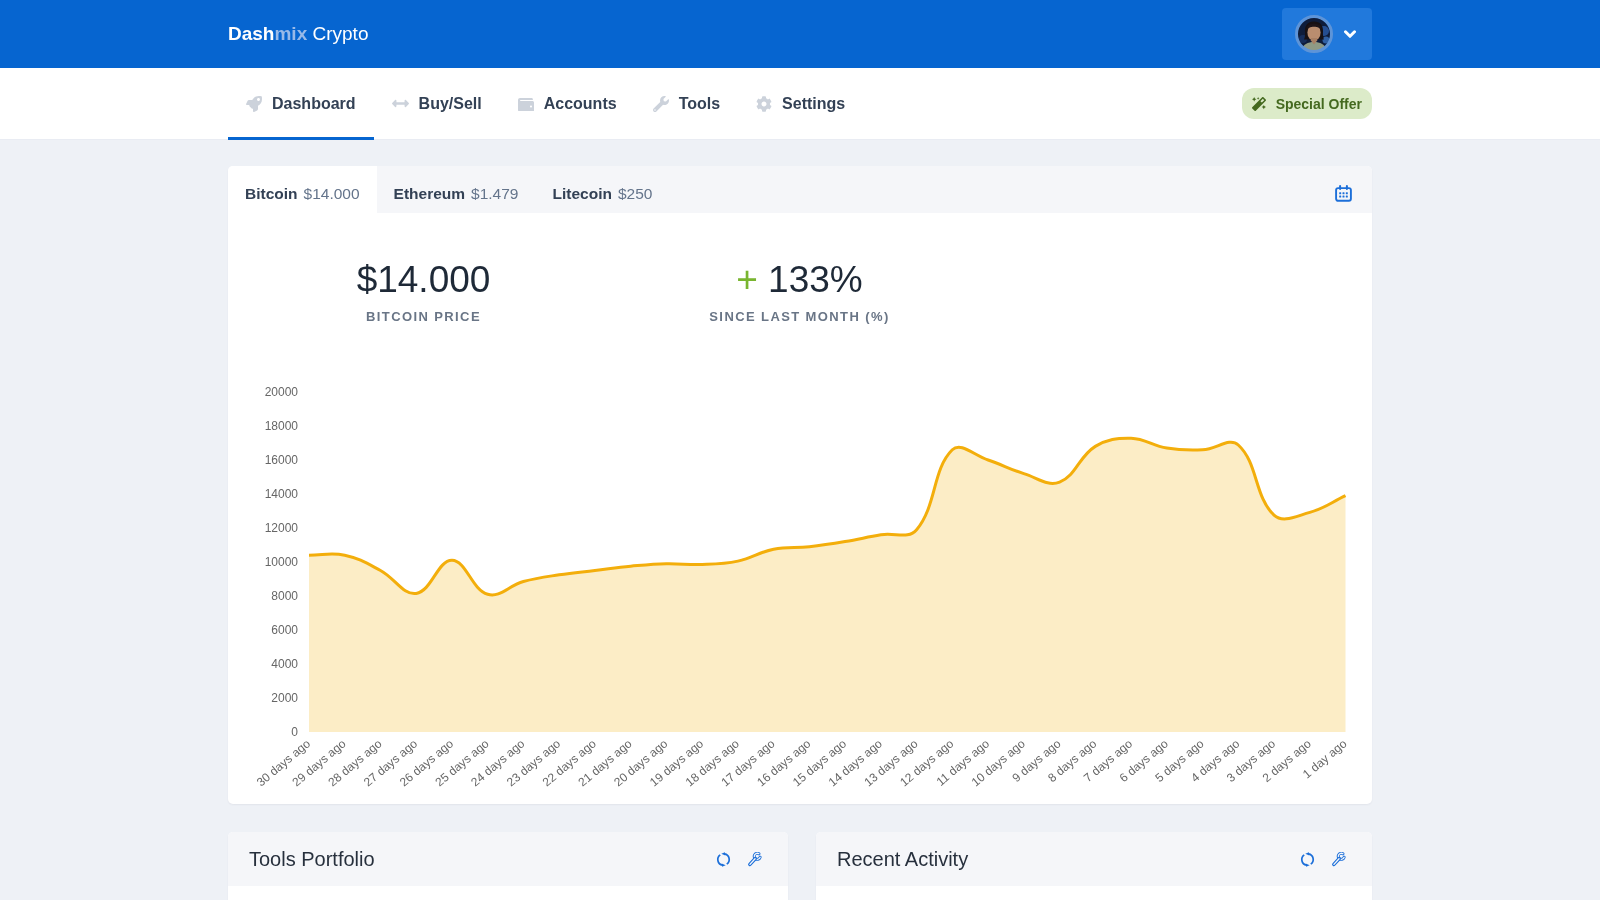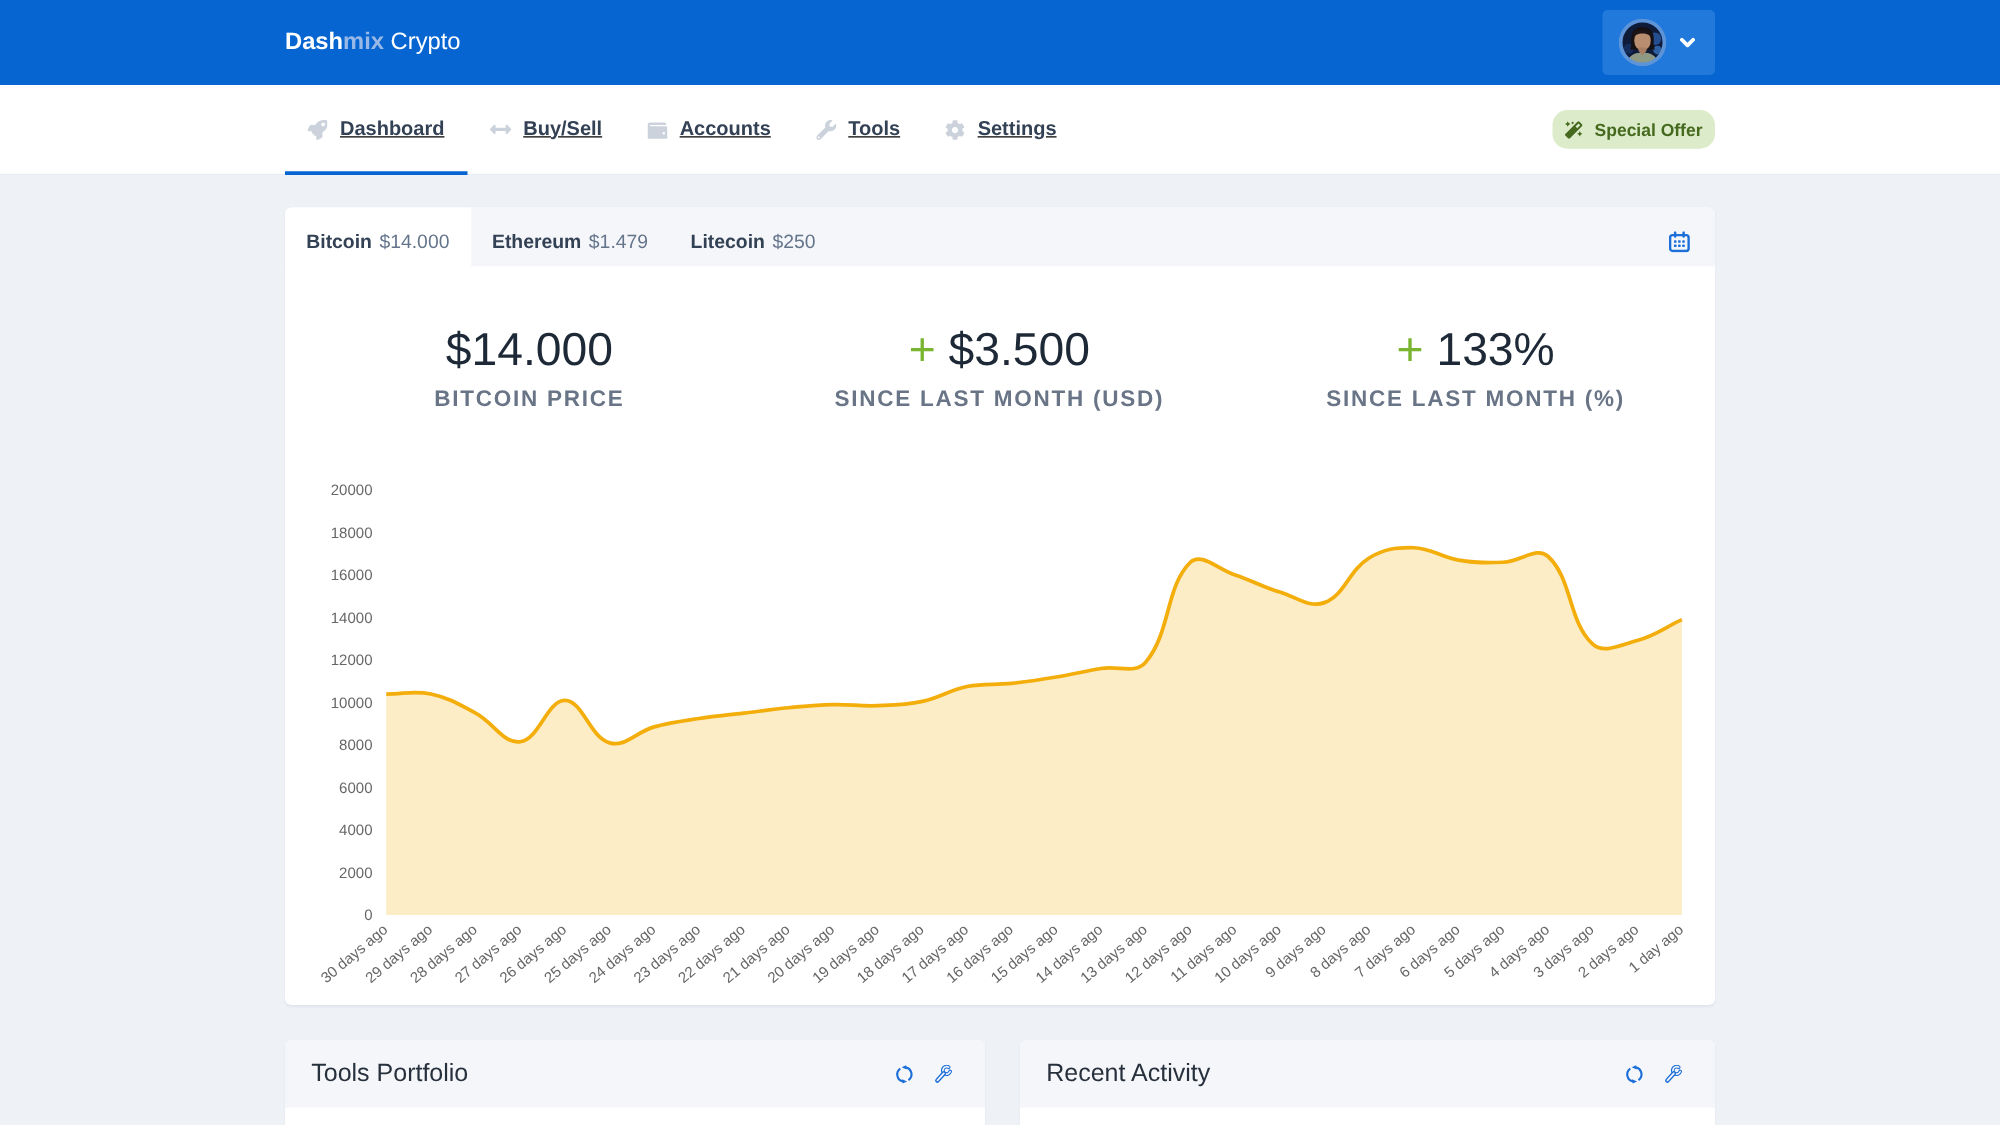--- a/index.html
+++ b/index.html
@@ -11,40 +11,40 @@
 .hdr { height:68px; background:#0665d0; }
 .hdr .container { height:79px; }
 .logo { position:absolute; left:0; top:0; line-height:68px; font-size:19px; font-weight:700; color:#fff; }
 .logo .mix { color:#98b9e8; }
 .logo .crypto { font-weight:400; }
 .userbtn { position:absolute; right:0; top:8px; width:90px; height:52px; background:#2179dc; border-radius:4px; }
 .userbtn svg { position:absolute; }
 
 
 .nav { height:72px; background:#fff; border-bottom:1px solid #e9ecf3; }
-.nav .container { height:72px; display:flex;text-decoration:underline; }
+.nav .container { height:72px; display:flex; }
 .navitem { position:relative; height:71px; display:flex; align-items:center; padding:0 18px; font-size:16px; font-weight:700; color:#334155; }
 .navitem svg { margin-right:10px; }
 .navitem.active:after { content:""; position:absolute; left:0; right:0; bottom:-1px; height:3px; background:#0665d0; }
 .offer { position:absolute; right:0; top:20px; height:31px; padding:0 10px; background:#dcebc9; border-radius:12px; display:flex; align-items:center; font-size:14px; font-weight:700; color:#44691f; }
 .offer svg { margin-right:10px; }
 
 
 .card { position:absolute; background:#fff; border-radius:5px; box-shadow:0 1px 2px rgba(30,40,60,.06); }
 #bigcard { left:0; top:26px; width:1144px; height:638px; }
 .tabs { height:47px; background:#f5f6f9; border-radius:5px 5px 0 0; display:flex; }
 .tab { height:47px; display:flex; align-items:center; padding:9px 17px 0; font-size:15.5px; font-weight:700; color:#334155; }
 .tab .val { font-weight:400; color:#64748b; margin-left:6px; }
 .tab.active { background:#fff; border-radius:5px 0 0 0; }
 .calic { position:absolute; }
 .stats { display:flex; height:153px; }
 .stat { width:381px; text-align:center; padding-top:46px; }
 .stat .v { font-size:37px; color:#1e2937; }
 .stat .v .plus { color:#79b530; }
-.stat .l { margin-top:8px; font-size:18px; font-weight:700; color:#697586; letter-spacing:1.4px; }
+.stat .l { margin-top:8px; font-size:13px; font-weight:700; color:#697586; letter-spacing:1.4px; }
 
 
 .bcard-h { height:54px; background:#f5f6f9; border-radius:5px 5px 0 0; position:relative; }
 .bcard-h .t { position:absolute; left:21px; top:0; line-height:54px; font-size:20px; color:#27303d; }
 .bcard-h svg { position:absolute; top:20px; }
 </style>
 </head>
 <body>
 <div class="hdr">
   <div class="container">
@@ -117,24 +117,20 @@
             <rect x="4.2" y="10.6" width="2" height="2" rx=".5"></rect>
             <rect x="7.5" y="10.6" width="2" height="2" rx=".5"></rect>
             <rect x="10.8" y="10.6" width="2" height="2" rx=".5"></rect>
           </g>
         </svg>
     </div>
     <div class="stats">
       <div class="stat" style="padding-left:10px;">
           <div class="v">$14.000</div>
           <div class="l">BITCOIN PRICE</div>
-        </div>
-      <div class="stat">
-          <div class="v"><span class="plus">+</span> $3.500</div>
-          <div class="l">SINCE LAST MONTH (USD)</div>
         </div>
       <div class="stat">
           <div class="v"><span class="plus">+</span> 133%</div>
           <div class="l">SINCE LAST MONTH (%)</div>
         </div>
     </div>
     <svg id="chart" width="1144" height="438" viewBox="0 0 1144 438">
       <path id="fillp" fill="#fcedc6" d="M81 189.2C95.3 189.2 103 186.3 116.7 189.2C131.6 192.4 138.8 197.2 152.5 204.5C167.4 212.5 174.9 229.3 188.2 227.4C203.5 225.3 209.8 194.1 224 194.3C238.3 194.5 243.5 223.5 259.7 228.3C272.1 232 280.9 219.5 295.4 215.5C309.4 211.7 316.8 211 331.2 208.8C345.4 206.6 352.6 206.2 366.9 204.5C381.2 202.8 388.3 201.6 402.7 200.2C416.9 198.9 424.1 198 438.4 197.7C452.7 197.4 459.9 199.1 474.2 198.5C488.5 198 495.9 198.1 509.9 195.1C524.5 192 531 186.2 545.6 183.2C559.6 180.4 567.1 182.2 581.4 180.7C595.7 179.2 602.9 178 617.1 175.6C631.5 173.2 638.5 171.2 652.9 168.8C667.1 166.4 680.3 173.6 688.6 163.7C708.8 139.6 704.3 103.4 724.3 83.8C732.9 75.5 746 89.3 760.1 94C774.6 98.8 781.2 103.1 795.8 107.6C809.8 111.9 819.5 120.7 831.6 116.1C848.1 109.8 850.7 90.6 867.3 80.4C879.3 73 888.8 71.9 903.1 72.2C917.4 72.6 924.2 79.7 938.8 82.1C952.8 84.4 960.3 84.4 974.5 83.8C988.9 83.2 1001.3 70.8 1010.3 79C1029.9 96.9 1026.4 130.6 1046 149.1C1055 157.5 1068.1 150.1 1081.8 146.4C1096.7 142.3 1103.2 136.4 1117.5 129.7L1117.5 366L81 366Z"></path>
       <path id="linep" fill="none" stroke="#f3ae0b" stroke-width="3" d="M81 189.2C95.3 189.2 103 186.3 116.7 189.2C131.6 192.4 138.8 197.2 152.5 204.5C167.4 212.5 174.9 229.3 188.2 227.4C203.5 225.3 209.8 194.1 224 194.3C238.3 194.5 243.5 223.5 259.7 228.3C272.1 232 280.9 219.5 295.4 215.5C309.4 211.7 316.8 211 331.2 208.8C345.4 206.6 352.6 206.2 366.9 204.5C381.2 202.8 388.3 201.6 402.7 200.2C416.9 198.9 424.1 198 438.4 197.7C452.7 197.4 459.9 199.1 474.2 198.5C488.5 198 495.9 198.1 509.9 195.1C524.5 192 531 186.2 545.6 183.2C559.6 180.4 567.1 182.2 581.4 180.7C595.7 179.2 602.9 178 617.1 175.6C631.5 173.2 638.5 171.2 652.9 168.8C667.1 166.4 680.3 173.6 688.6 163.7C708.8 139.6 704.3 103.4 724.3 83.8C732.9 75.5 746 89.3 760.1 94C774.6 98.8 781.2 103.1 795.8 107.6C809.8 111.9 819.5 120.7 831.6 116.1C848.1 109.8 850.7 90.6 867.3 80.4C879.3 73 888.8 71.9 903.1 72.2C917.4 72.6 924.2 79.7 938.8 82.1C952.8 84.4 960.3 84.4 974.5 83.8C988.9 83.2 1001.3 70.8 1010.3 79C1029.9 96.9 1026.4 130.6 1046 149.1C1055 157.5 1068.1 150.1 1081.8 146.4C1096.7 142.3 1103.2 136.4 1117.5 129.7"></path>
       <g id="ylab" font-size="12" fill="#666" text-anchor="end">

